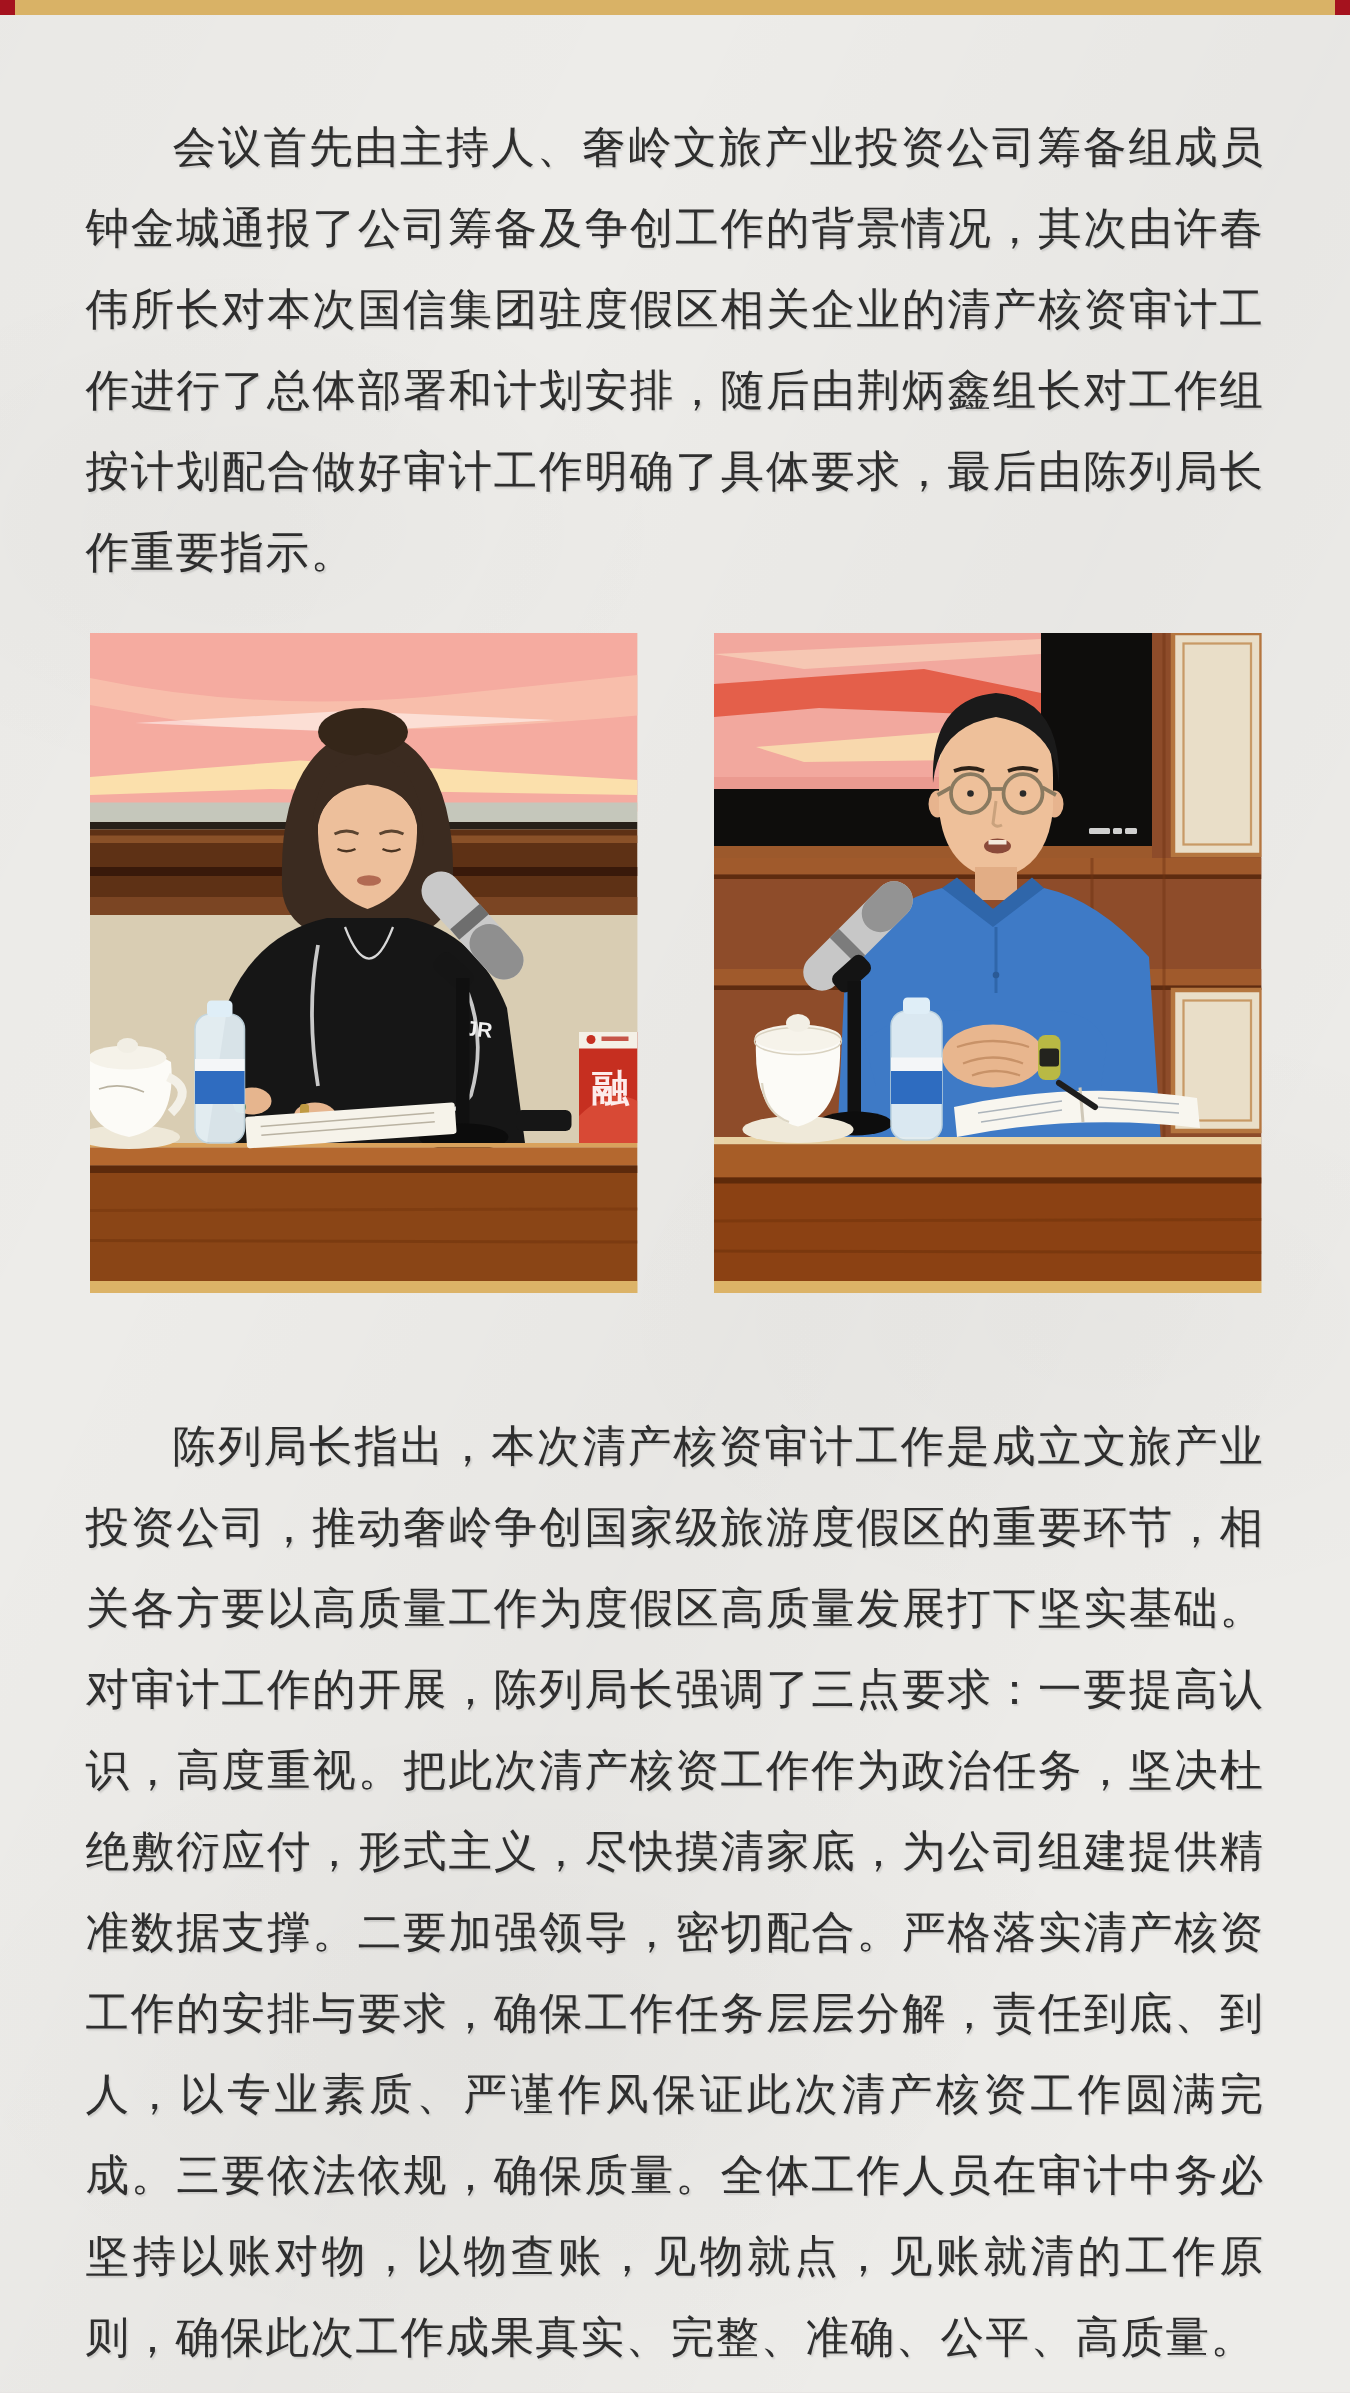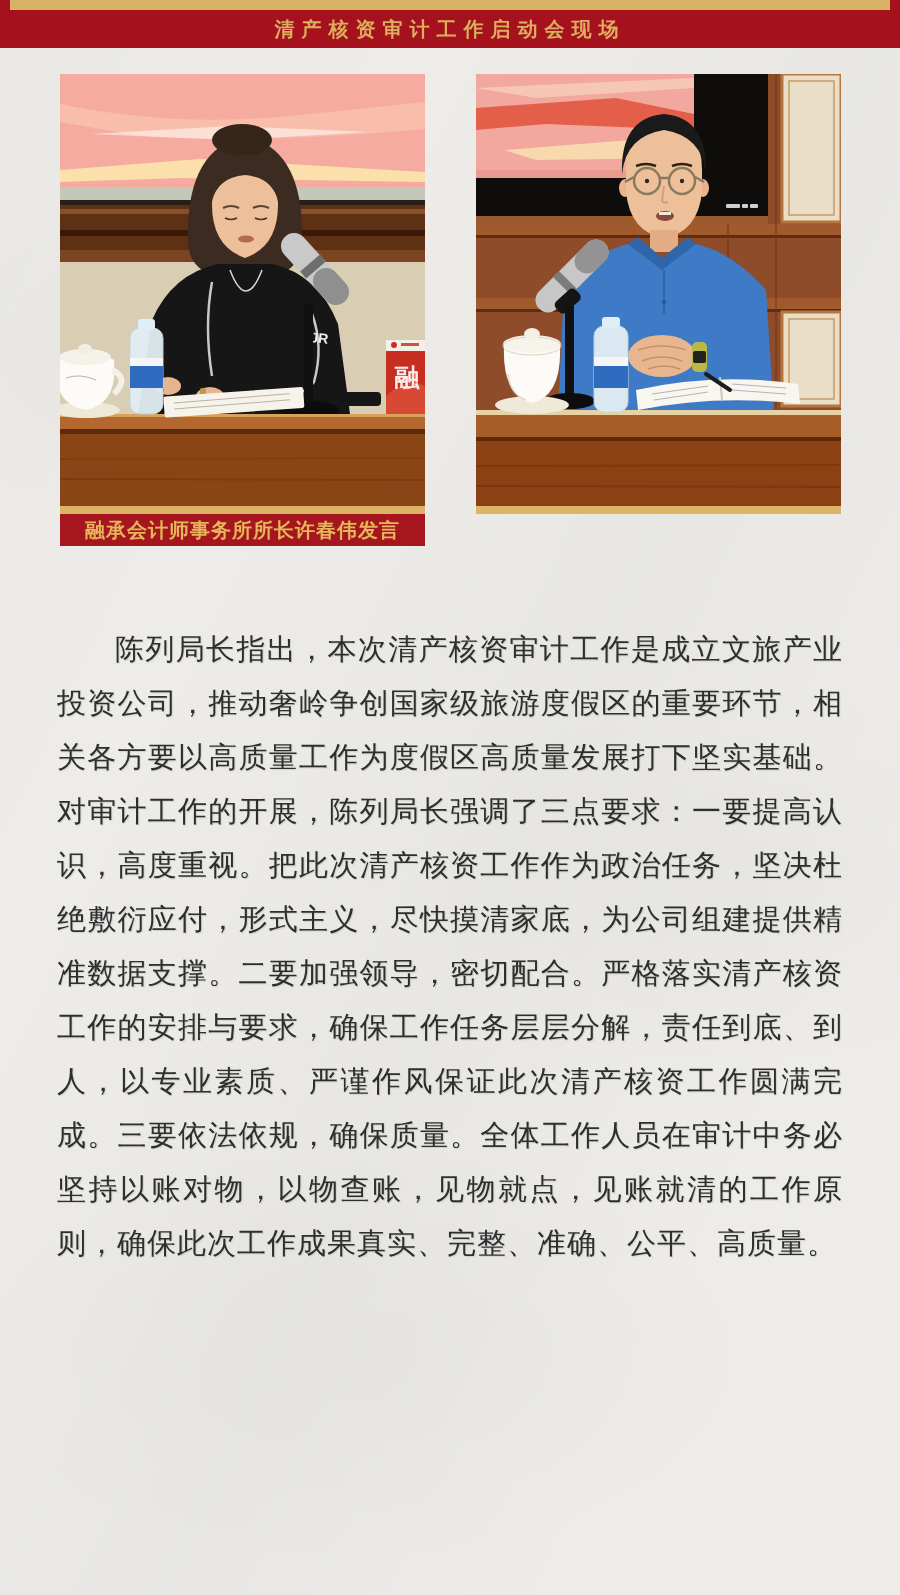--- a/index.html
+++ b/index.html
@@ -42,26 +42,24 @@
 </head>
 <body>
 
 <div class="page">
 
   <div class="top-strip">
     <div class="corner l"></div>
     <div class="corner r"></div>
   </div>
 
-  <header class="banner">
-    <h1>清产核资审计工作启动会现场</h1>
-  </header>
 
   <main class="content">
 
+    <p class="para p1">会议首先由主持人、奢岭文旅产业投资公司筹备组成员钟金城通报了公司筹备及争创工作的背景情况，其次由许春伟所长对本次国信集团驻度假区相关企业的清产核资审计工作进行了总体部署和计划安排，随后由荆炳鑫组长对工作组按计划配合做好审计工作明确了具体要求，最后由陈列局长作重要指示。</p>
 
     <div class="photo-row">
 
       <figure>
         <div class="photo">
           <svg viewBox="0 0 365 432" width="365" height="432" xmlns="http://www.w3.org/2000/svg">
 
             <rect width="365" height="432" fill="#dbcfb6"></rect>
             <g>
               <rect width="365" height="119" fill="#f5aba0"></rect>
@@ -142,21 +140,20 @@
               <rect x="326" y="266" width="39" height="74" fill="#c62f20"></rect>
               <path d="M326 322 Q346 302 365 312 L365 340 L326 340 Z" fill="#e0543e" opacity="0.7"></path>
               <rect x="326" y="266" width="39" height="11" fill="#f4f0e6"></rect>
               <circle cx="334" cy="271" r="3" fill="#c62f20"></circle>
               <rect x="341" y="269" width="18" height="3" fill="#c65548"></rect>
               <text x="347" y="312" text-anchor="middle" font-size="25" font-weight="bold" fill="#fdeceb">融</text>
             </g>
           </svg>
         </div>
         <div class="gold-divider"></div>
-        <figcaption class="caption">融承会计师事务所所长许春伟发言</figcaption>
       </figure>
 
       <figure>
         <div class="photo">
           <svg viewBox="0 0 365 432" width="365" height="432" xmlns="http://www.w3.org/2000/svg">
 
             <rect width="365" height="432" fill="#8e4c2a"></rect>
             <g>
               <rect y="150" width="365" height="11" fill="#a05a2c"></rect>
               <rect y="161" width="365" height="3" fill="#5f2c10"></rect>

